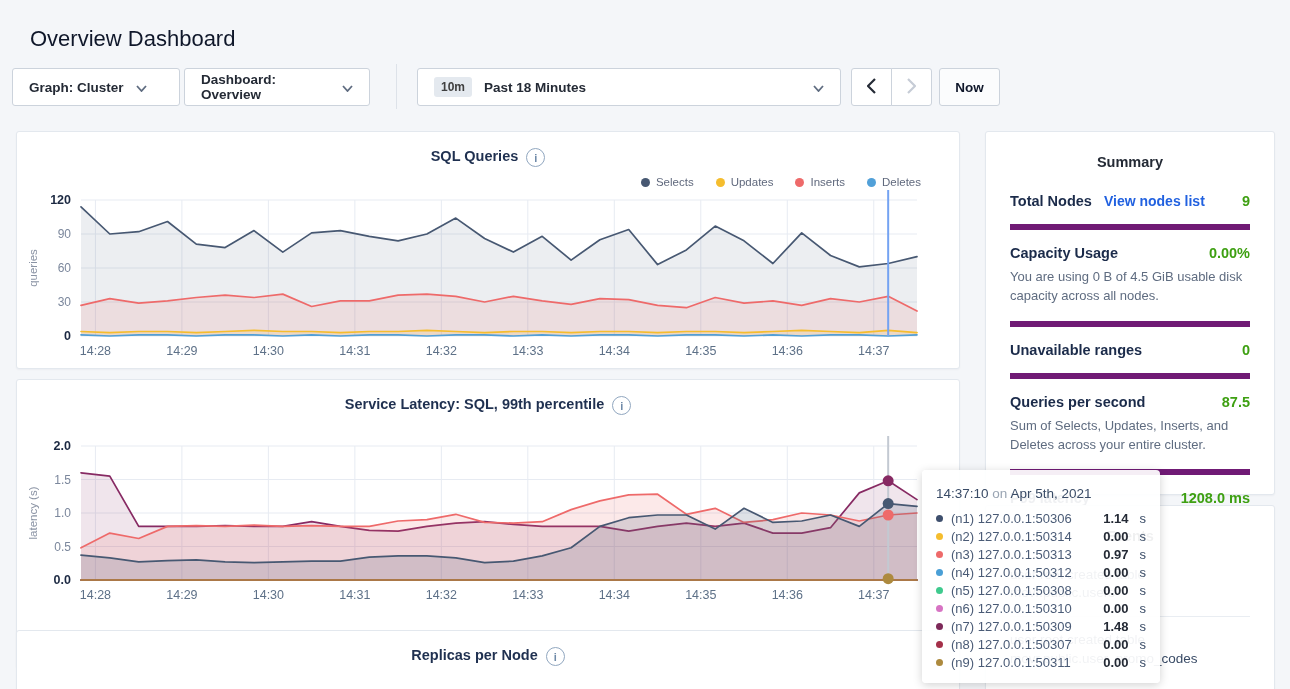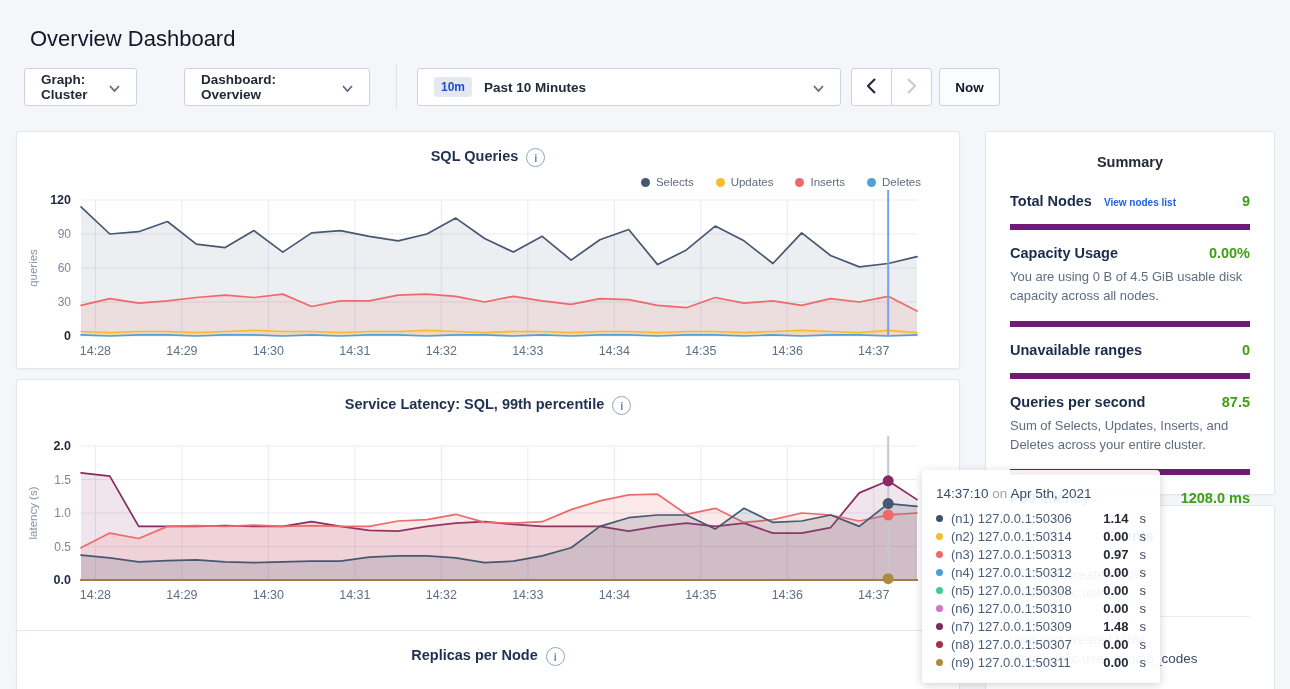--- a/index.html
+++ b/index.html
@@ -6,25 +6,25 @@
   body{
     width:1290px;height:689px;overflow:hidden;position:relative;
     background:#f4f6f9;font-family:"Liberation Sans",sans-serif;
   }
   h1.page-title{position:absolute;left:16px;top:12px;margin:14px;font-size:22px;font-weight:normal;color:#0f172a}
 
   
   .btn{background:#fff;border:1px solid #ccd3dc;border-radius:3px;height:38px;box-sizing:border-box;
        display:flex;align-items:center;font-weight:bold;font-size:13.5px;color:#242a35;cursor:pointer}
   .dd{position:absolute;top:68px;padding:0 16px;gap:12px}
-  #graph-dd{left:24px;width:113px}
+  #graph-dd{left:12px;width:168px}
   #dashboard-dd{left:184px;width:186px}
   .controls-divider{position:absolute;left:396px;top:64px;width:1px;height:45px;background:#dde2e9}
   #time-picker{position:absolute;left:417px;top:68px;width:424px;padding:0 16px;gap:12px}
-  .time-badge{background:#e4e9ef;border-radius:3px;padding:3px 7px;font-size:12px;font-weight:bold;color:#1d4ed8}
+  .time-badge{background:#e4e9ef;border-radius:3px;padding:3px 7px;font-size:12px;font-weight:bold;color:#404040}
   .chev-right{margin-left:auto}
   .arrow-group{position:absolute;left:851px;top:68px;display:flex}
   .arrow-btn{width:41px;justify-content:center}
   #arrow-prev{border-radius:3px 0 0 3px}
   #arrow-next{border-radius:0 3px 3px 0;margin-left:-1px}
   #now-btn{position:absolute;left:939px;top:68px;width:61px;justify-content:center;color:#0f172a;background:#fbfcfd}
 
   
   .card{position:absolute;background:#fff;border:1px solid #e3e8ee;border-radius:3px;box-shadow:0 1px 2px rgba(16,30,50,.04);box-sizing:border-box}
   #sql-card{left:16px;top:131px;width:944px;height:238px}
@@ -46,21 +46,21 @@
   text.ytick.bold{fill:#1c2942;font-weight:bold;font-size:12.5px}
   text.xtick{fill:#5e7188;font-size:12.5px}
   text.axis-title{fill:#8a93a4;font-size:11.5px}
 
   
   .side-title{text-align:center;font-weight:bold;font-size:14.5px;color:#242a35;padding:22px 0 8px}
   .sum-row{padding:15px 0;border-bottom:6px solid #701a75}
   .sum-row:last-child{border-bottom:none}
   .sum-head{display:flex;align-items:baseline}
   .sum-label{font-weight:bold;font-size:14.5px;color:#1b2b4a}
-  .sum-link{font-weight:bold;font-size:10px;color:#2161e0;margin-left:12px;text-decoration:none;cursor:pointer}
+  .sum-link{font-weight:bold;font-size:14px;color:#2161e0;margin-left:12px;text-decoration:none;cursor:pointer}
   .sum-value{margin-left:auto;font-weight:bold;font-size:14.5px;color:#3ea012;white-space:nowrap}
   .sum-desc{font-size:13px;color:#5f6c80;margin-top:7px;line-height:1.45}
 
   
   .event-row{padding:14px 0;border-bottom:1px solid #e9edf2;font-size:13.5px;color:#394b66;line-height:1.35}
   .event-row:last-child{border-bottom:none}
 
   
   .tooltip{position:absolute;left:922px;top:470px;width:238px;background:rgba(255,255,255,.93);
            border-radius:4px;box-shadow:0 2px 10px rgba(0,0,0,.18);padding:12px 14px;z-index:20;box-sizing:border-box}
@@ -89,21 +89,21 @@
   <span>Dashboard: Overview</span>
   <span>
     <svg width="11" height="7" viewBox="0 0 11 7">
         <polyline points="1,1 5.5,6 10,1" fill="none" stroke="#5f6c80" stroke-width="1.8"></polyline>
       </svg>
   </span>
 </div>
 <div class="controls-divider"></div>
 <div class="btn" id="time-picker">
   <span class="time-badge">10m</span>
-  <span>Past 10 Minutes</span>
+  <span>Past 18 Minutes</span>
   <span class="chev-right">
     <svg width="11" height="7" viewBox="0 0 11 7">
         <polyline points="1,1 5.5,6 10,1" fill="none" stroke="#5f6c80" stroke-width="1.8"></polyline>
       </svg>
   </span>
 </div>
 <div class="arrow-group">
   <div class="btn arrow-btn" id="arrow-prev">
     <span>
       <svg width="9" height="16" viewBox="0 0 9 16">

